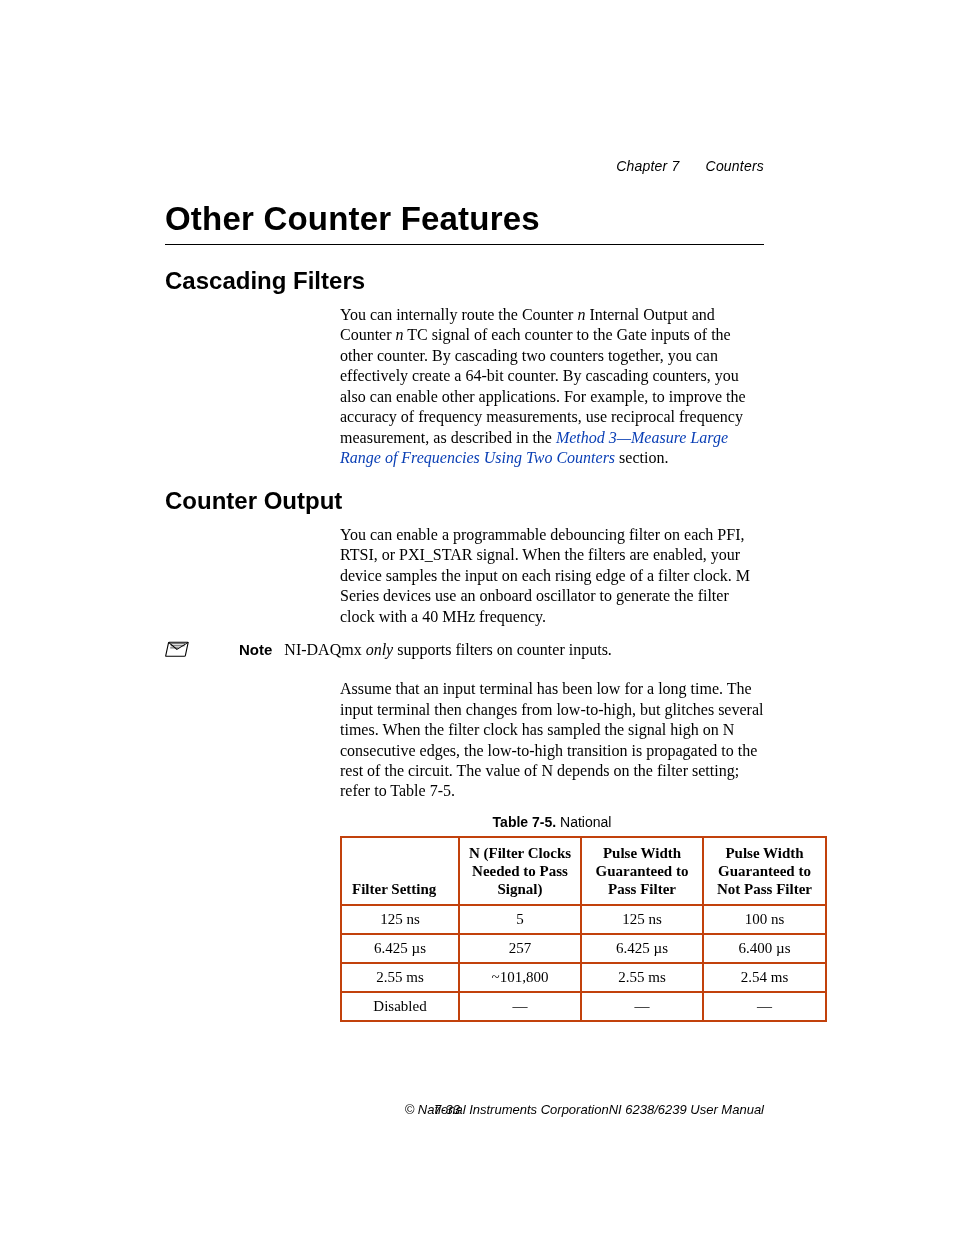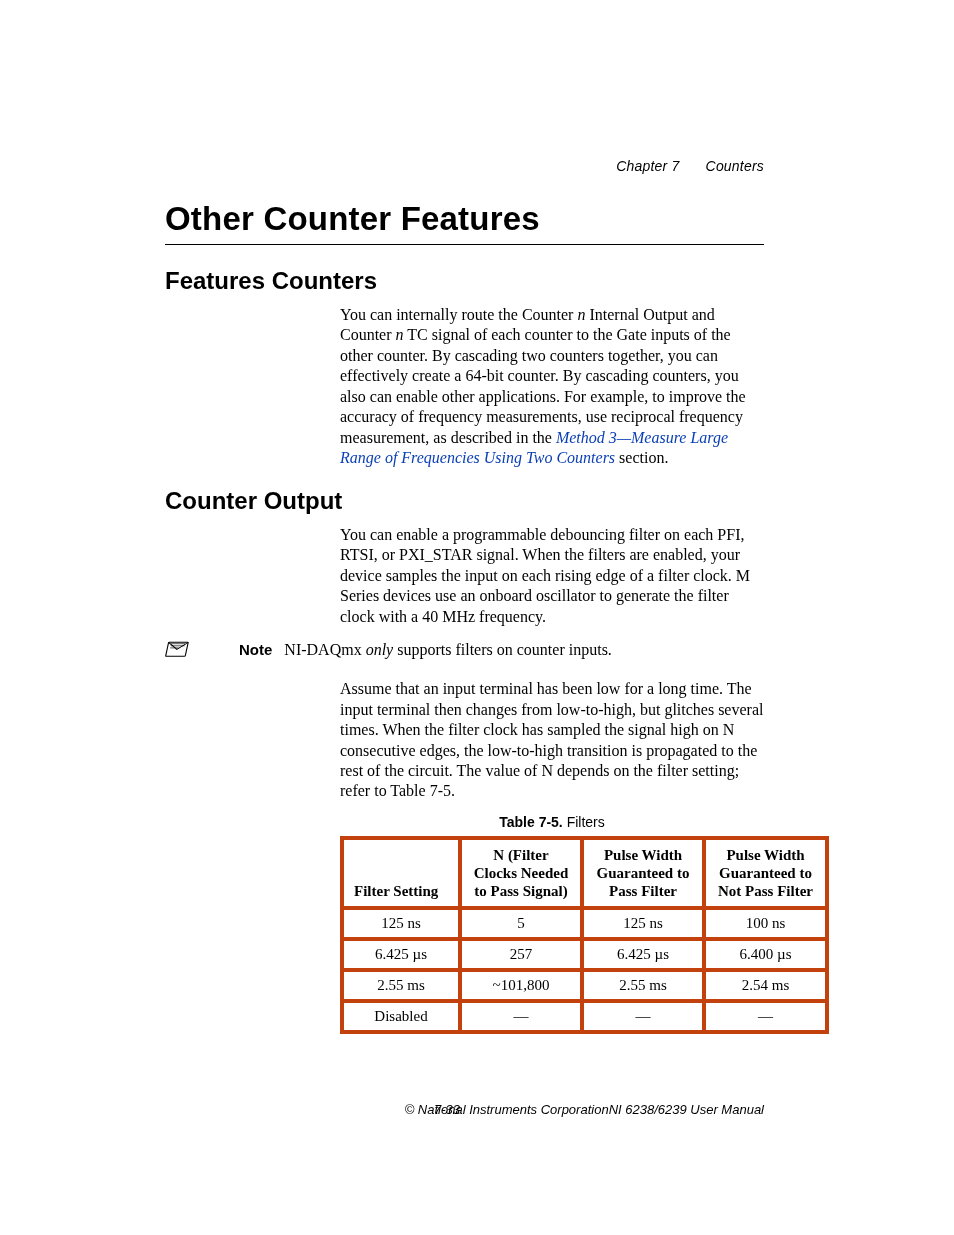--- a/index.html
+++ b/index.html
@@ -86,21 +86,21 @@
     margin-left: 175px;
     font-size: 15px;
     width: 485px;
     table-layout: fixed;
   }
   table.filters col.c1 { width: 118px; }
   table.filters col.c2 { width: 122px; }
   table.filters col.c3 { width: 122px; }
   table.filters col.c4 { width: 123px; }
   table.filters th, table.filters td {
-    border: 4px solid #c2410c;
+    border: 2px solid #c2410c;
     padding: 5px 8px;
     text-align: center;
     vertical-align: middle;
   }
   table.filters th {
     font-family: "Times New Roman", Times, serif;
     font-weight: bold;
     line-height: 1.2;
     padding-top: 6px;
     padding-bottom: 6px;
@@ -130,21 +130,21 @@
 <div class="page">
 
   <div class="running-head">
     <span class="chap-num">Chapter 7</span>
     <span>Counters</span>
   </div>
 
   <h1 class="section-title">Other Counter Features</h1>
   <hr class="hr">
 
-  <h2 class="subsection">Features Counters</h2>
+  <h2 class="subsection">Cascading Filters</h2>
   <div class="body-block">
     <p>
       <span>You can internally route the Counter </span><span class="ital-n">n</span><span> Internal Output and Counter </span><span class="ital-n">n</span><span> TC signal of each counter to the Gate inputs of the other counter. By cascading two counters together, you can effectively create a 64-bit counter. By cascading counters, you also can enable other applications. For example, to improve the accuracy of frequency measurements, use reciprocal frequency measurement, as described in the </span><a class="link">Method 3—Measure Large Range of Frequencies Using Two Counters</a><span> section.</span>
     </p>
   </div>
 
   <h2 class="subsection">Counter Output</h2>
   <div class="body-block">
     <p>You can enable a programmable debouncing filter on each PFI, RTSI, or PXI_STAR signal. When the filters are enabled, your device samples the input on each rising edge of a filter clock. M Series devices use an onboard oscillator to generate the filter clock with a 40 MHz frequency.</p>
   </div>
@@ -161,21 +161,21 @@
       <span class="note-label">Note</span>
       &nbsp;&nbsp;<span>NI-DAQmx </span><span class="only">only</span><span> supports filters on counter inputs.</span>
     </div>
   </div>
 
   <div class="body-block">
     <p>Assume that an input terminal has been low for a long time. The input terminal then changes from low-to-high, but glitches several times. When the filter clock has sampled the signal high on N consecutive edges, the low-to-high transition is propagated to the rest of the circuit. The value of N depends on the filter setting; refer to Table 7-5.</p>
   </div>
 
   <div class="table-caption">
-    <span class="cap-bold">Table 7-5.</span><span>  Filters</span>
+    <span class="cap-bold">Table 7-5.</span><span>  National</span>
   </div>
 
   <table class="filters">
     <colgroup>
       <col class="c1">
         <col class="c2">
         <col class="c3">
         <col class="c4">
     </colgroup>
     <thead>

